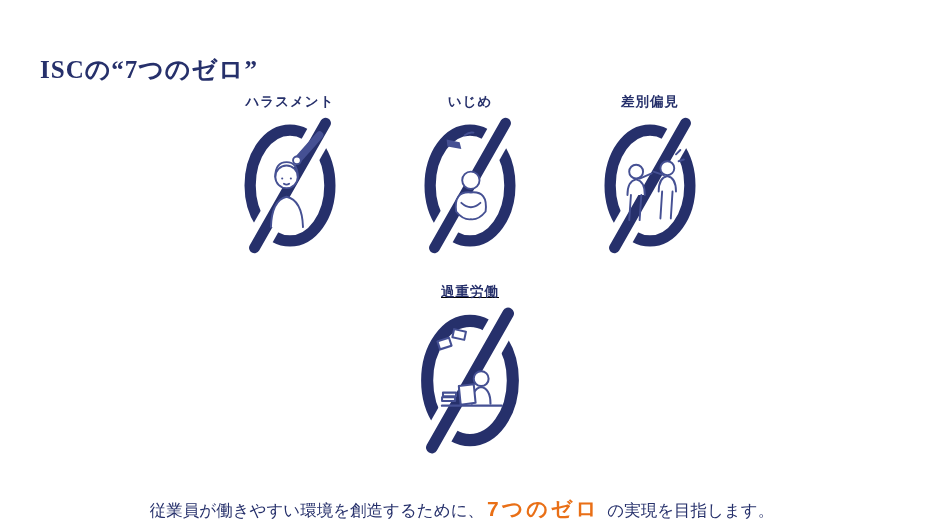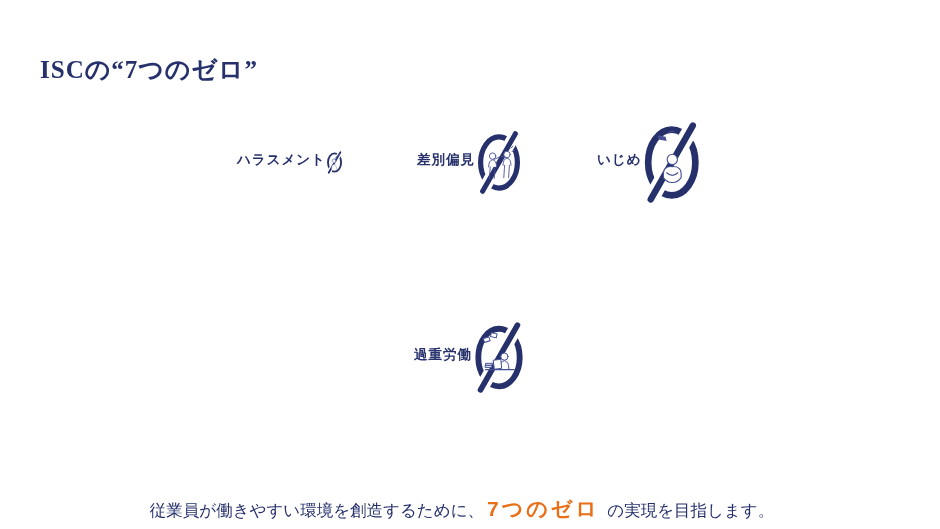--- a/index.html
+++ b/index.html
@@ -14,22 +14,22 @@
     position:absolute;left:40px;top:24px;margin:0;
     font-family:"Liberation Serif","DejaVu Serif",serif;
     font-size:25px;font-weight:700;letter-spacing:1px;
     color:var(--c-navy,#26306b);
   }
   .row{
     position:absolute;left:0;right:0;
     display:flex;justify-content:center;align-items:flex-start;
   }
   .row1{top:64px;gap:74px;}
-  .row2{top:254px;}
-  .cell{display:flex;align-items:center;}
+  .row2{top:254px;text-decoration:underline;}
+  .cell{display:flex;flex-direction:column;align-items:center;}
   .row1 .cell{width:106px;}
   .row2 .cell{width:112px;}
   .zero-label{
     font-size:13.5px;font-weight:700;letter-spacing:1px;
     color:var(--c-navy,#26306b);margin-bottom:5px;white-space:nowrap;
   }
   svg.zero{display:block;}
   .row1 svg.zero{width:104px;height:139px;}
   .row2 svg.zero{width:112px;height:149px;}
   .ring{fill:none;stroke:var(--c-navy,#26306b);stroke-width:13px;}
@@ -84,51 +84,51 @@
           <path d="M43,70 Q43,53 56,53 Q69,53 69,70"></path>
           <circle class="dot" cx="51" cy="72" r="1.2"></circle>
           <circle class="dot" cx="61" cy="72" r="1.2"></circle>
           <path d="M53,78 q3,2 6,0"></path>
           <path d="M38,128 Q39,97 56,93 Q74,97 75,128" fill="#fff"></path>
         </g>
       </svg>
     </div>
 
     <div class="cell">
+      <div class="zero-label">いじめ</div>
+      <svg class="zero" viewBox="0 0 120 160">
+        <ellipse class="ring" cx="60" cy="80" rx="46" ry="64"></ellipse>
+        <line class="gap" x1="23" y1="145" x2="97" y2="15"></line>
+        <line class="slash" x1="19" y1="152" x2="101" y2="8"></line>
+        <g class="ill">
+          <polygon class="dark" points="33,27 48,30 50,38 34,35"></polygon>
+          <path d="M54,22 q5,-4 10,-3"></path>
+          <circle cx="61" cy="74" r="10" fill="#fff"></circle>
+          <path d="M44,110 Q41,86 61,88 Q81,86 78,110 Q70,120 61,119 Q52,120 44,110 Z" fill="#fff"></path>
+          <path d="M50,100 Q61,110 72,100"></path>
+        </g>
+      </svg>
+    </div>
+
+    <div class="cell">
       <div class="zero-label">差別偏見</div>
       <svg class="zero" viewBox="0 0 120 160">
         <ellipse class="ring" cx="60" cy="80" rx="46" ry="64"></ellipse>
         <line class="gap" x1="23" y1="145" x2="97" y2="15"></line>
         <line class="slash" x1="19" y1="152" x2="101" y2="8"></line>
         <g class="ill">
           <use href="#bust" x="0" y="0" transform="translate(44,64)" fill="#fff"></use>
           <line x1="38" y1="91" x2="36" y2="120"></line>
           <line x1="50" y1="91" x2="48" y2="120"></line>
           <line x1="48" y1="72" x2="62" y2="66"></line>
           <use href="#bust" transform="translate(80,60)" fill="#fff"></use>
           <line x1="74" y1="87" x2="72" y2="118"></line>
           <line x1="86" y1="87" x2="84" y2="118"></line>
           <line x1="76" y1="68" x2="64" y2="64"></line>
           <path d="M90,44 l5,-5 M93,52 l6,-2"></path>
-        </g>
-      </svg>
-    </div>
-
-    <div class="cell">
-      <div class="zero-label">いじめ</div>
-      <svg class="zero" viewBox="0 0 120 160">
-        <ellipse class="ring" cx="60" cy="80" rx="46" ry="64"></ellipse>
-        <line class="gap" x1="23" y1="145" x2="97" y2="15"></line>
-        <line class="slash" x1="19" y1="152" x2="101" y2="8"></line>
-        <g class="ill">
-          <polygon class="dark" points="33,27 48,30 50,38 34,35"></polygon>
-          <path d="M54,22 q5,-4 10,-3"></path>
-          <circle cx="61" cy="74" r="10" fill="#fff"></circle>
-          <path d="M44,110 Q41,86 61,88 Q81,86 78,110 Q70,120 61,119 Q52,120 44,110 Z" fill="#fff"></path>
-          <path d="M50,100 Q61,110 72,100"></path>
         </g>
       </svg>
     </div>
 
   </div>
 
   <div class="row row2">
 
     <div class="cell">
       <div class="zero-label">過重労働</div>

